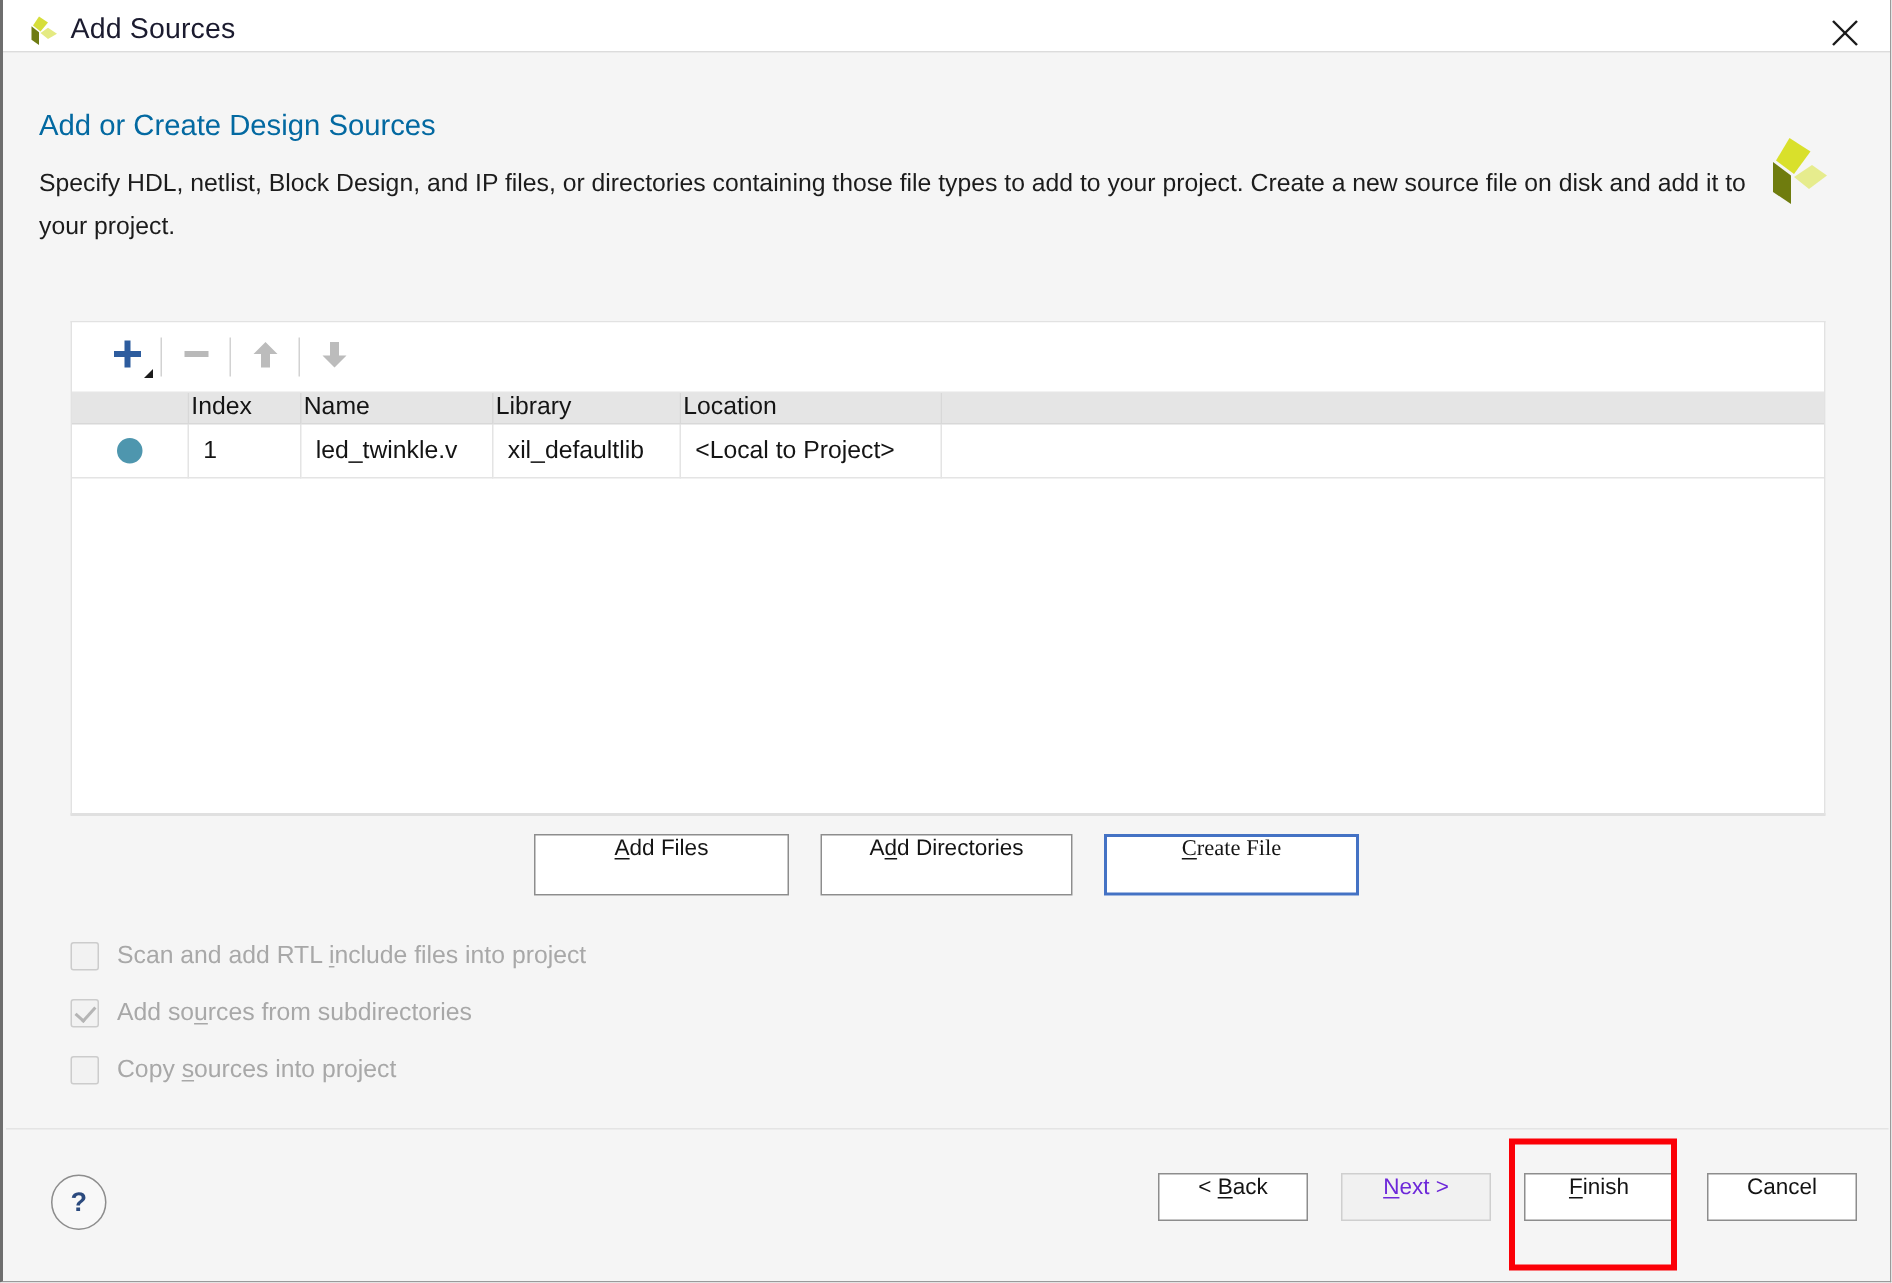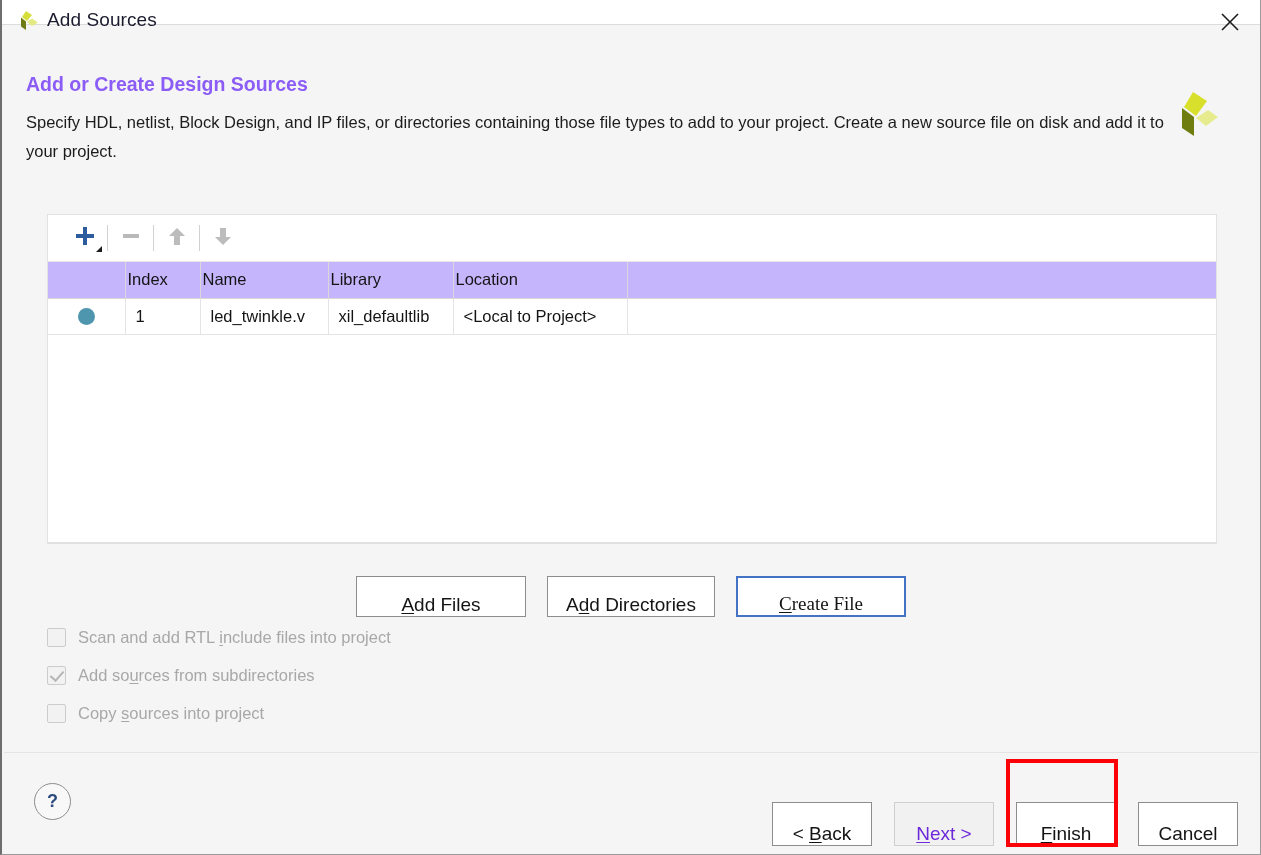--- a/index.html
+++ b/index.html
@@ -19,21 +19,21 @@
     border-left: 2px solid #6e6e6e;
     border-right: 1px solid #9a9a9a;
     border-bottom: 1px solid #9a9a9a;
   }
 
   
   .titlebar {
     position: absolute;
     left: 0; top: 0;
     width: 100%;
-    height: 25px;
+    height: 35px;
     background: #ffffff;
     border-bottom: 1px solid #dcdcdc;
   }
   .titlebar-logo {
     position: absolute;
     left: 11px; top: 10px;
     width: 26px; height: 24px;
   }
   .titlebar-text {
     position: absolute;
@@ -56,22 +56,22 @@
     position: absolute;
     left: 2px; top: 44px;
     right: 1px;
     height: 150px;
     background: #f5f5f5;
   }
   .header-title {
     position: absolute;
     left: 22px; top: 29px;
     font-size: 19.5px;
-    font-weight: bold;
-    color: #8b5cf6;
+    font-weight: normal;
+    color: #0369a1;
   }
   .header-desc {
     position: absolute;
     left: 22px; top: 64px;
     width: 1140px;
     font-size: 16.5px;
     line-height: 29px;
     color: #1c1c1c;
   }
   .xilinx-logo {
@@ -114,25 +114,25 @@
     border-left: 6px solid transparent;
     border-bottom: 6px solid #1c1c1c;
   }
 
   table.src-table {
     width: 100%;
     border-collapse: collapse;
     font-size: 16.5px;
   }
   table.src-table th {
-    background: #c4b5fd;
+    background: #e5e5e5;
     font-weight: normal;
     text-align: left;
     color: #141414;
-    height: 36px;
+    height: 20px;
     padding: 0 2px;
     border-right: 1px solid #d8d8d8;
     border-bottom: 1px solid #d8d8d8;
   }
   table.src-table td {
     height: 36px;
     padding: 0 10px;
     color: #141414;
     border-right: 1px solid #e4e4e4;
     border-bottom: 1px solid #e4e4e4;
@@ -158,31 +158,30 @@
   .mid-buttons {
     position: absolute;
     left: 0; top: 556px;
     width: 100%;
     display: flex;
     justify-content: center;
     gap: 21px;
   }
   .btn {
     font-family: "Liberation Sans", sans-serif;
-    font-size: 19px;
+    font-size: 15px;
     color: #141414;
     background: #ffffff;
     border: 1px solid #8d8d8d;
     height: 41px;
     display: flex;
-    align-items: flex-end;
+    align-items: flex-start;
     justify-content: center;
     padding: 0 18px;
     cursor: default;
-    margin-top: 20px;
   }
   .btn.focus {
     border: 2px solid #4472c4;
   }
   .btn.wide-addfiles { width: 170px; }
   .btn.wide-adddirs  { width: 168px; }
   .btn.wide-createfile { width: 170px; font-family: Liberation Serif, serif; }
   .btn.disabled {
     color: #6d28d9;
     background: #f1f1f1;
@@ -245,21 +244,21 @@
     font-weight: bold;
     color: #2b4a7e;
   }
   .footer-buttons {
     position: absolute;
     right: 22px; top: 782px;
     display: flex;
     align-items: center;
     gap: 22px;
   }
-  .btn.nav { width: 100px; height: 44px; }
+  .btn.nav { width: 100px; height: 32px; }
 
   .annot-box {
     position: absolute;
     left: 1004px; top: 759px;
     width: 112px; height: 88px;
     border: 4px solid #fb0007;
     pointer-events: none;
   }
   .watermark {
     position: absolute;

